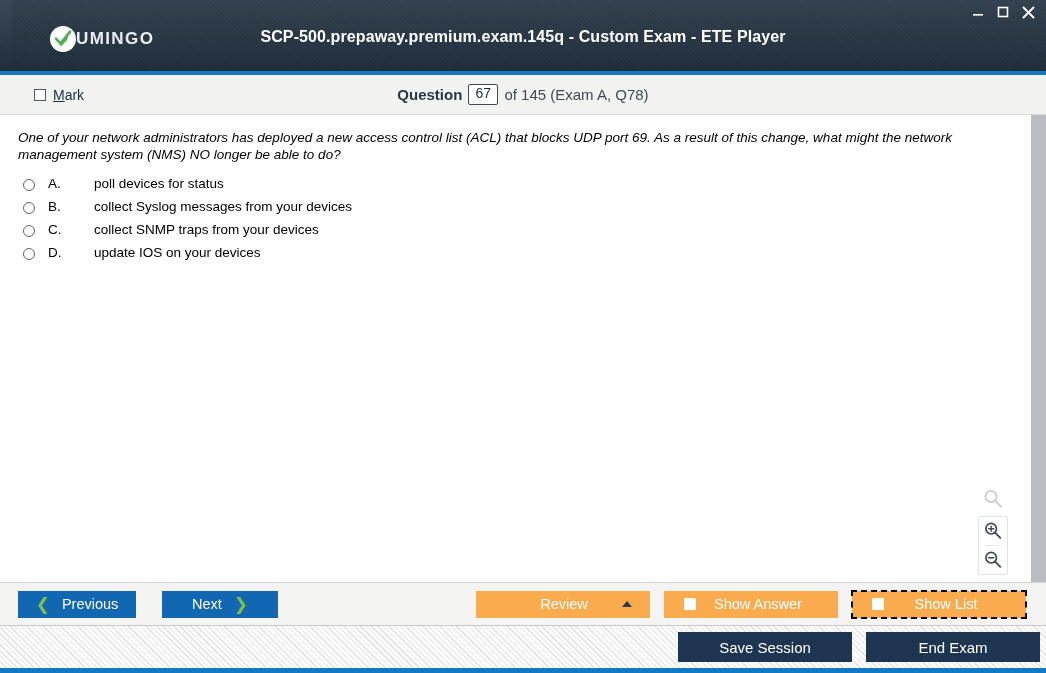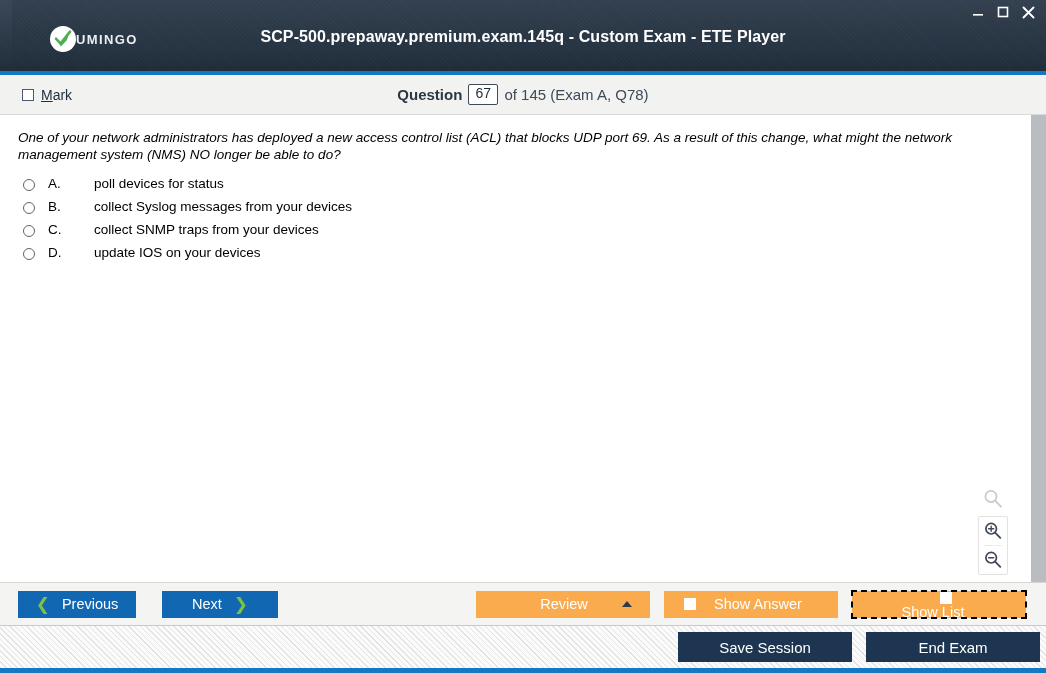--- a/index.html
+++ b/index.html
@@ -62,21 +62,21 @@
     height: 26px;
     border-radius: 50%;
     background: #ffffff;
     display: flex;
     align-items: center;
     justify-content: center;
     position: relative;
   }
   .logo-text {
     color: #e9eef3;
-    font-size: 13px;
+    font-size: 17px;
     font-weight: bold;
     letter-spacing: 1.4px;
     margin-left: -1px;
   }
   .window-title {
     position: absolute;
     left: 0;
     right: 0;
     top: 28px;
     text-align: center;
@@ -109,20 +109,21 @@
   
   .qheader {
     flex: 0 0 40px;
     height: 40px;
     background: #f2f2f0;
     border-bottom: 1px solid #d8d8d4;
     display: flex;
     align-items: center;
     position: relative;
     box-sizing: border-box;
+    padding-left: 12px;
   }
   .mark-box {
     display: flex;
     align-items: center;
     gap: 7px;
     margin-left: 22px;
   }
   .cb {
     width: 12px;
     height: 12px;
@@ -338,21 +339,20 @@
     flex: 0 0 12px;
   }
   .orange-label {
     flex: 1 1 auto;
     text-align: center;
     padding-right: 12px;
   }
   .focus-dash {
     outline: 2px dashed #000000;
     outline-offset: -1px;
-    flex-direction: column;
   }
 
   
   .footer {
     flex: 0 0 48px;
     height: 48px;
     position: relative;
     box-sizing: border-box;
     border-top: 1px solid #c9c9c9;
     background-color: #fbfbfb;

